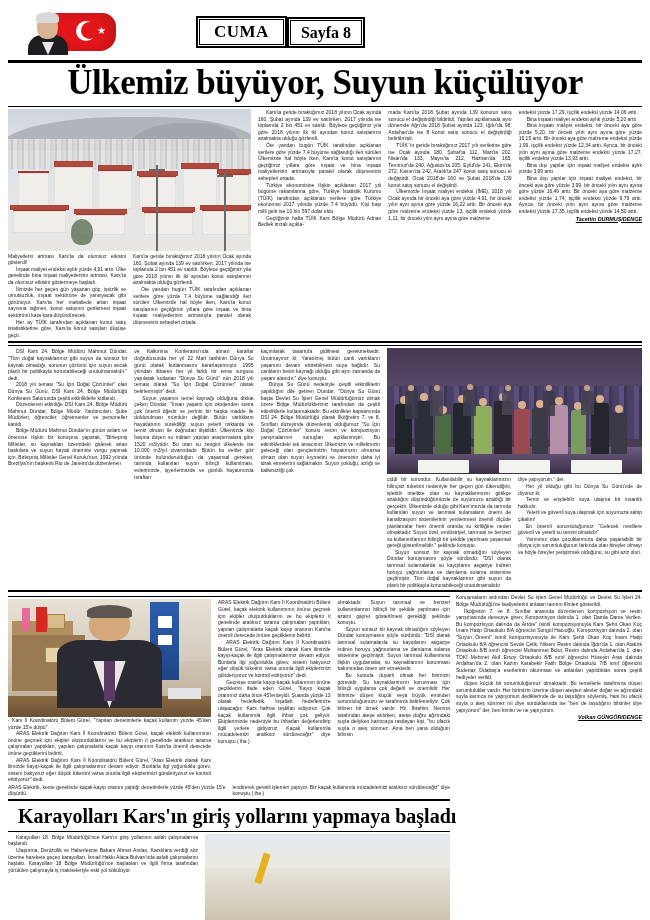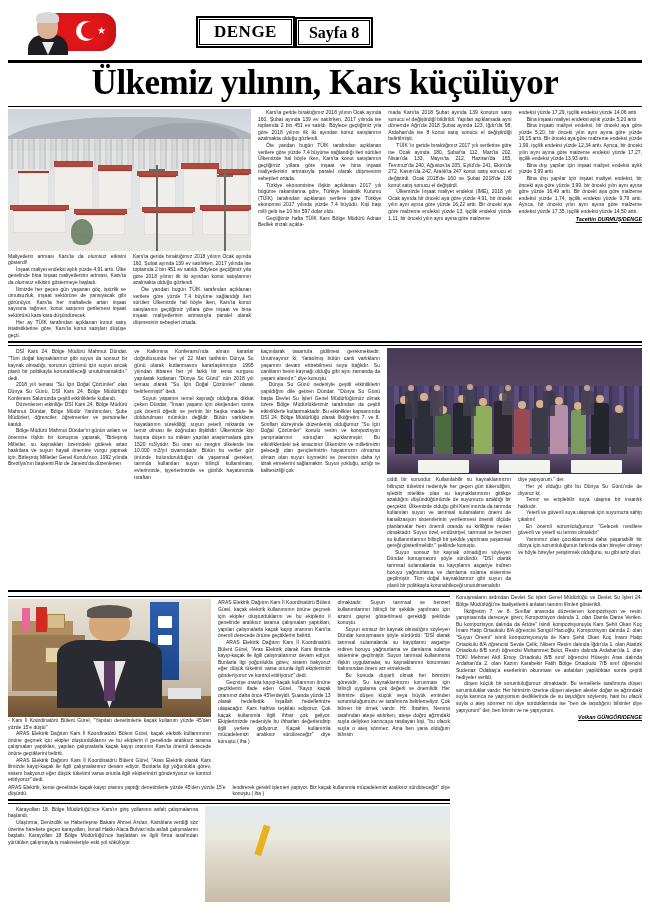--- a/index.html
+++ b/index.html
@@ -396,35 +396,35 @@
       <div class="portrait">
         <div class="suit"></div>
         <div class="head"></div>
         <div class="hair"></div>
         <div class="shirt"></div>
       </div>
     </div>
 
     <div class="logo-box">
       <div class="logo-box-inner">
-        <div class="logo-text">DENGE</div>
+        <div class="logo-text">CUMA</div>
       </div>
     </div>
 
 
     <div class="page-box">
       <div class="page-box-inner">
         <div class="page-num">Sayfa 8</div>
       </div>
     </div>
   </div>
 
   <div class="rule-thick"></div>
 
-  <h1 class="headline-1">Ülkemiz yılının, Kars küçülüyor</h1>
+  <h1 class="headline-1">Ülkemiz büyüyor, Suyun küçülüyor</h1>
   <div class="rule-thin"></div>
 
   <div class="cols" style="margin-top:2px;">
 
     <div class="col" style="flex:0 0 243px;">
       <div class="photo photo-city">
         <div class="city-hill"></div>
         <div class="city-hill2"></div>
         <div class="city-far"></div>
         <div class="blk" style="left:4%;top:62px;width:13%;height:38px;"></div>
@@ -642,20 +642,21 @@
         <div class="col">
           <p class="caption">ARAS Elektrik, kente genelinde kaçak-kayıp oranını yaptığı denetimlerle yüzde 45'den yüzde 15'e düşürdü.</p>
         </div>
         <div class="col">
           <p class="caption">lendirerek gerekli işlemeri yapıyor. Biz kaçak kullanımla mücadelemizi aralıksız sürdüreceğiz" diye konuştu.( iha )</p>
         </div>
       </div>
 
       <div class="rule-med" style="margin-top:2px;"></div>
 
+      <h3 class="headline-4">Karayolları Kars'ın giriş yollarını yapmaya başladı</h3>
       <div class="rule-thin"></div>
 
       <div class="cols" style="gap:7px;margin-top:2px;">
         <div class="col" style="flex:0 0 190px;">
           <p class="body-text">Karayolları 18. Bölge Müdürlüğü'nce Kars'ın giriş yollarının asfalt çalışmalarına başlandı.</p>
           <p class="body-text">Ulaştırma, Denizcilik ve Haberleşme Bakanı Ahmet Arslan, Karslılara verdiği söz üzerine harekete geçen karayolları, İsmail Hakkı Alaca Bulvarı'nda asfalt çalışmalarını başlattı. Karayolları 18 Bölge Müdürlüğü'nce başlatılan ve ilgili firma tarafından yürütülen çalışmayla iş makineleriyle eski yol sökülüyor.</p>
 
         </div>
         <div class="col">
           <div class="photo photo-constr">

